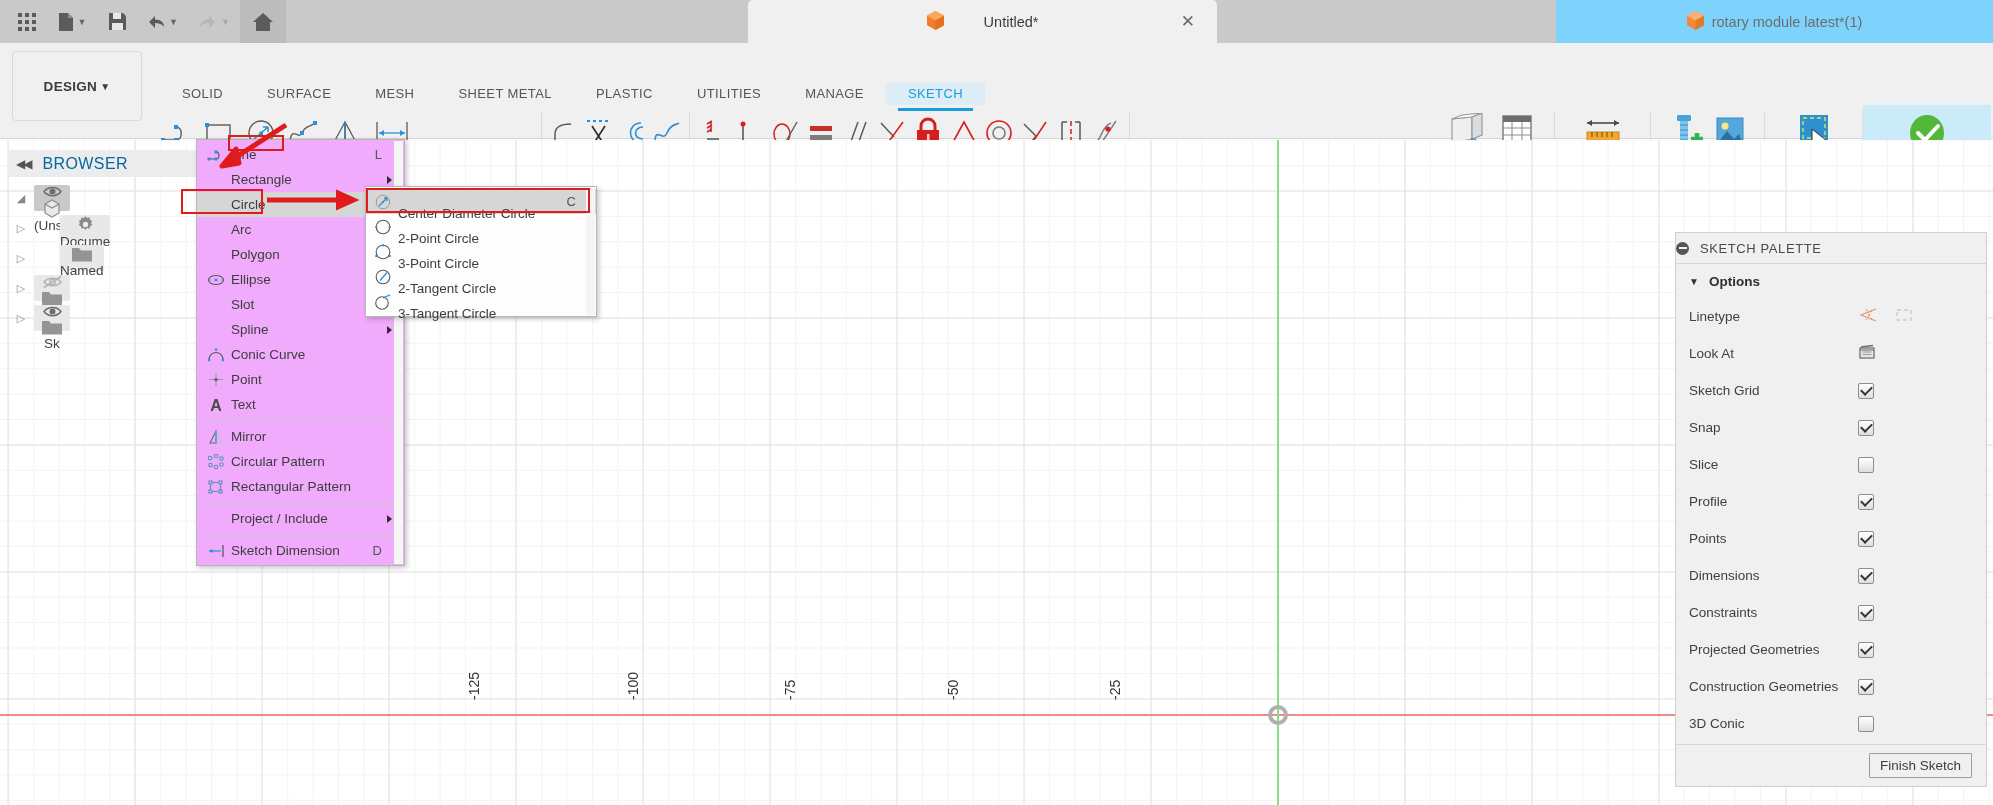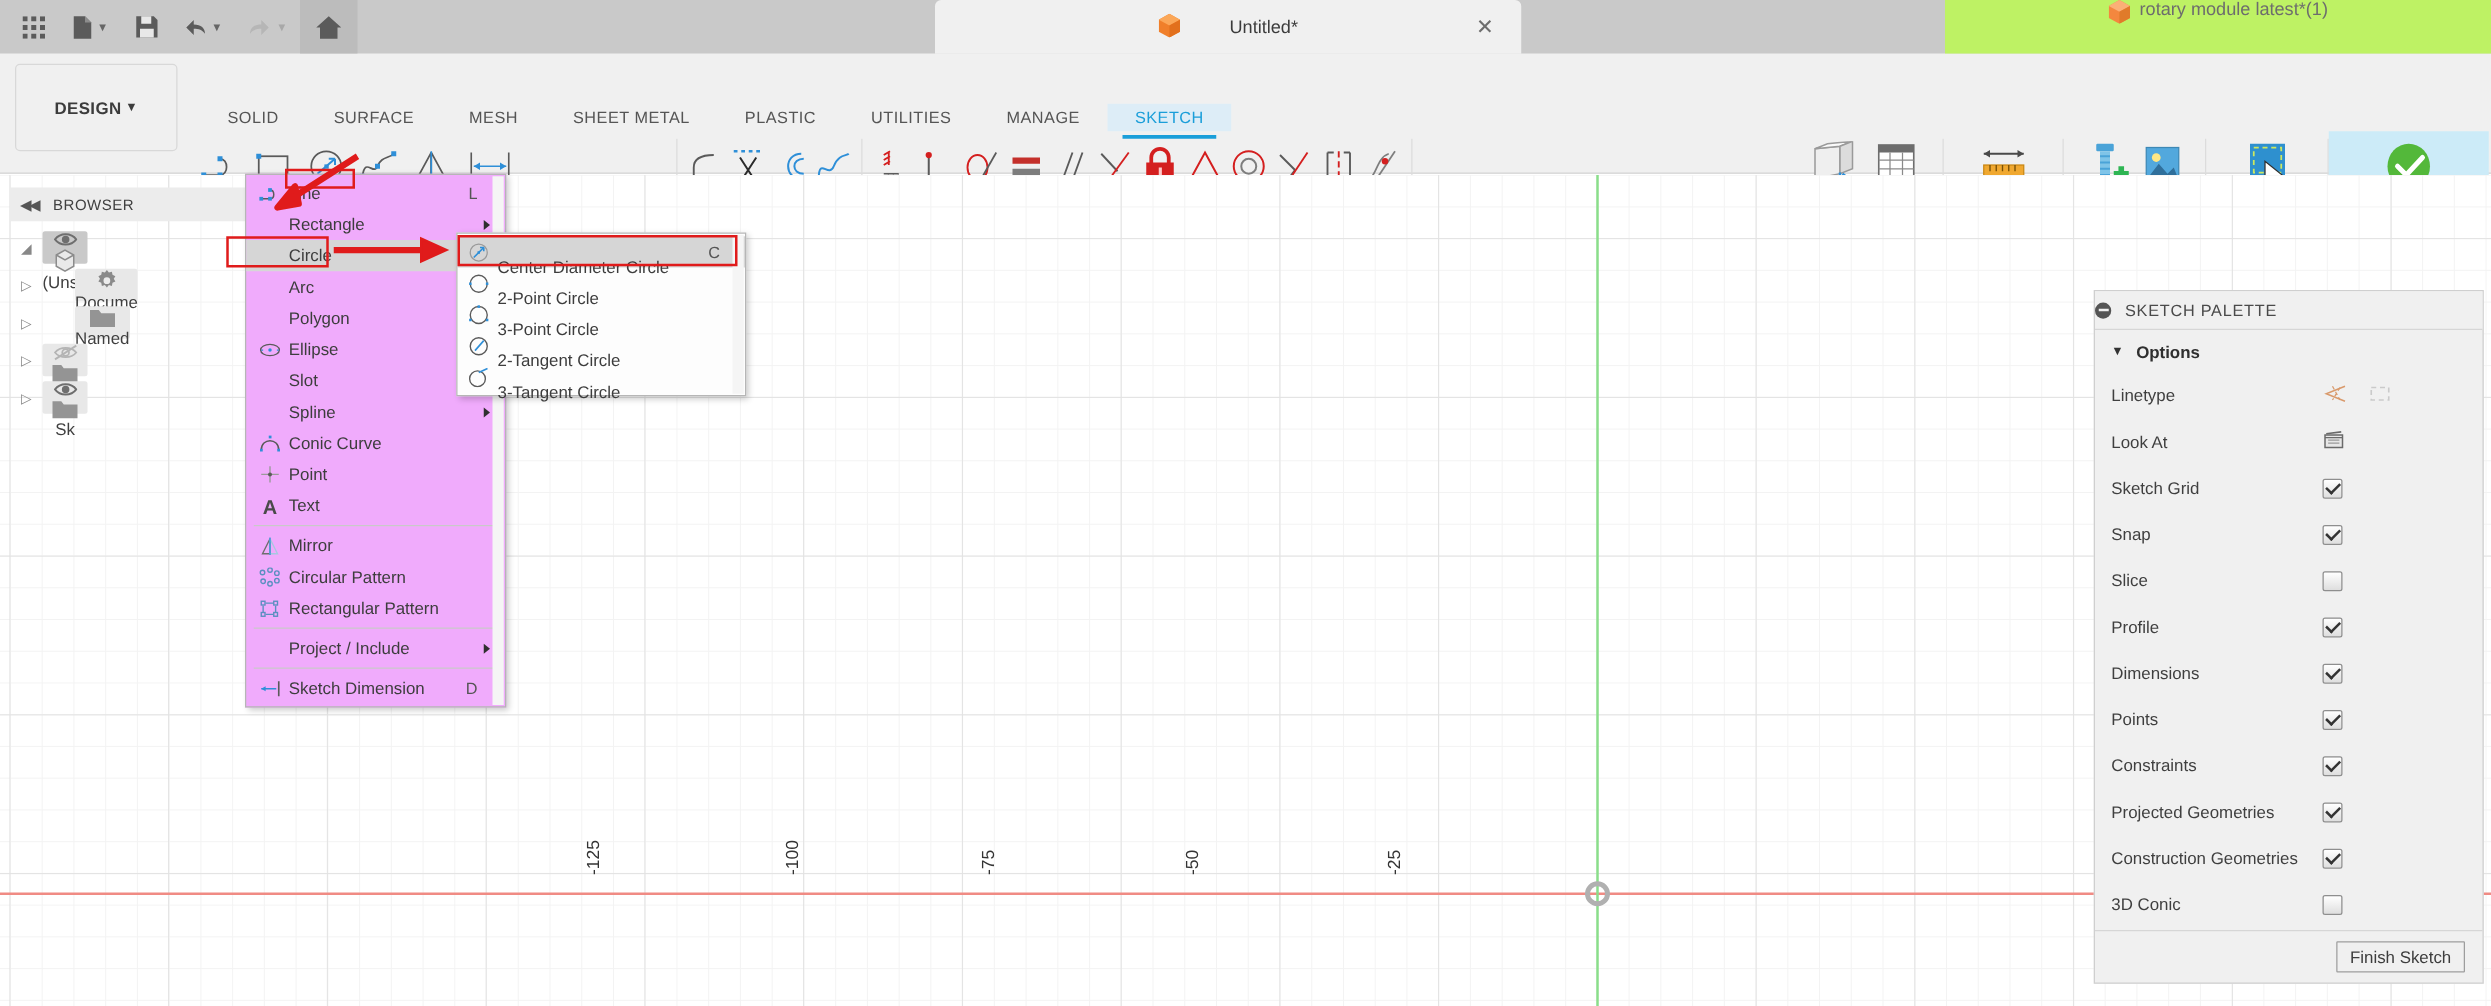--- a/index.html
+++ b/index.html
@@ -33,22 +33,22 @@
     display:flex; align-items:center; justify-content:center;
   }
   .doc-tab .cube { margin-right:8px; }
   .doc-tab .label { font-size:14.5px; color:#3c3c3c;margin-left:32px; }
   .doc-tab .closex {
     position:absolute; right:22px; top:0; height:43px; display:flex; align-items:center;
     font-size:17px; color:#6e6e6e; font-family:"Liberation Sans",sans-serif;
   }
   .doc-tab2 {
     position:absolute; top:0; left:1556px; width:437px; height:43px;
-    background:#bef264;
-    display:flex; justify-content:center;
+    background:#7dd3fc;
+    display:flex; align-items:center; justify-content:center;
   }
   .doc-tab2 .label { font-size:14.5px; color:#6d6d6d; }
   .doc-tab2 .cube { margin-right:8px; }
 
   
   .ribbon {
     position:absolute; left:0; top:43px; width:1993px; height:96px;
     background:#f0f0f0; border-bottom:1px solid #d4d4d4;
   }
   .designbox {
@@ -124,21 +124,21 @@
     position:absolute; font-size:14px; color:#333;
     transform: rotate(-90deg); transform-origin: left top; white-space:nowrap;
   }
 
   
   .browser-hdr {
     position:absolute; left:8px; top:150px; width:360px; height:27px;
     background:#ececec; display:flex; align-items:center; padding-left:8px;
   }
   .browser-hdr .arrows { color:#555; font-size:12px; margin-right:12px; letter-spacing:-2px; }
-  .browser-hdr .txt { font-size:12px; color:#404040; letter-spacing:.4px; }
+  .browser-hdr .txt { font-size:16px; color:#0369a1; letter-spacing:.4px; }
   .tree { position:absolute; left:8px; top:183px; width:360px; }
   .trow { height:30px; display:flex; align-items:center; }
   .trow .tri { width:26px; text-align:center; color:#888; font-size:11px; }
   .trow .eye { width:32px; display:flex; align-items:center; justify-content:center; }
   .trow .ico { width:36px; display:flex; align-items:center; justify-content:center; }
   .trow .nm { font-size:13.5px; color:#3f3f3f; white-space:nowrap; }
   .trow .chip { background:#e8e8e8; display:flex; align-items:center; height:26px; border-radius:2px;flex-direction:column; }
   .trow.sel .chip { background:#c9c9c9; }
 
   
@@ -1002,28 +1002,28 @@
   </div>
 
   <div class="prow">
     <span class="plbl">Profile</span>
     <span class="ctrl">
         <span class="cbx on"></span>
       </span>
   </div>
 
   <div class="prow">
+    <span class="plbl">Points</span>
+    <span class="ctrl">
+        <span class="cbx on"></span>
+      </span>
+  </div>
+
+  <div class="prow">
     <span class="plbl">Dimensions</span>
-    <span class="ctrl">
-        <span class="cbx on"></span>
-      </span>
-  </div>
-
-  <div class="prow">
-    <span class="plbl">Points</span>
     <span class="ctrl">
         <span class="cbx on"></span>
       </span>
   </div>
 
   <div class="prow">
     <span class="plbl">Constraints</span>
     <span class="ctrl">
         <span class="cbx on"></span>
       </span>

